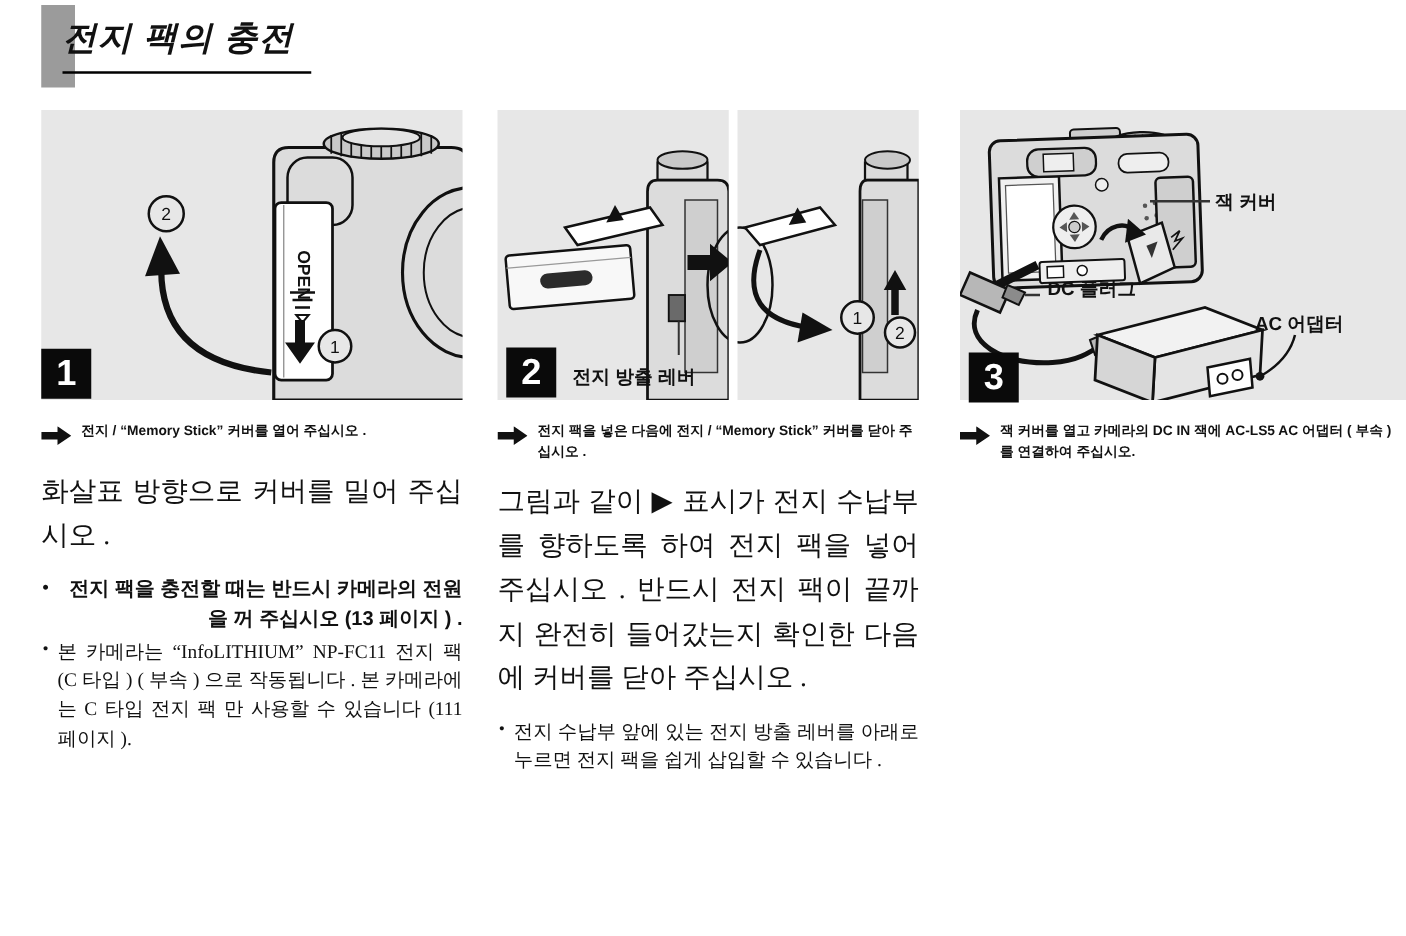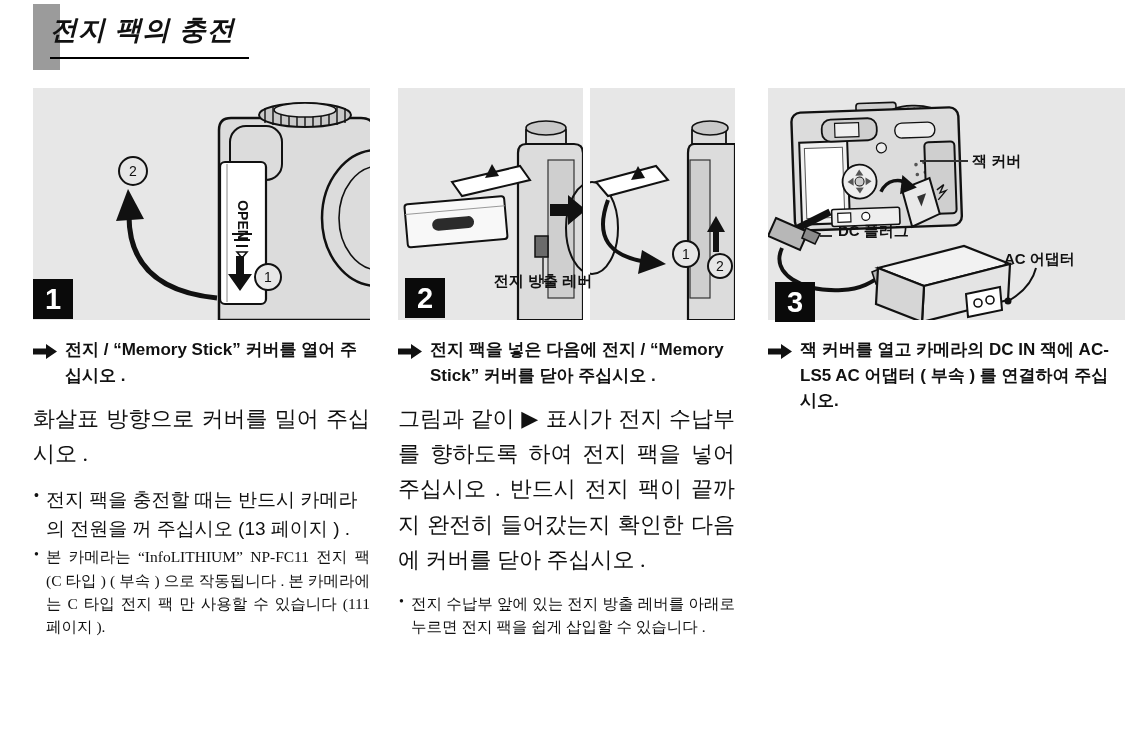--- a/index.html
+++ b/index.html
@@ -28,30 +28,30 @@
   #col1 .badge{left:0;top:191px;}
   #col2 .badge{left:7px;top:190px;}
   #col3 .badge{left:7px;top:194px;}
   .fig-label{
     position:absolute;font-family:"Liberation Sans","DejaVu Sans",sans-serif;
     font-weight:bold;font-size:15px;white-space:nowrap;color:#111;
   }
   .step-heading{
     display:flex;gap:8px;margin:17px 0 0 0;
     font-family:"Liberation Sans","DejaVu Sans",sans-serif;
-    font-weight:bold;font-size:17px;line-height:1.5;
+    font-weight:bold;font-size:11px;line-height:1.5;
   }
   .arrow-icon{flex:0 0 auto;margin-top:4px;}
   .body-text{margin:13px 0 0 0;font-size:22px;line-height:1.6;text-align:justify;}
   .bullets{list-style:none;margin:15px 0 0 0;padding:0;font-size:15.5px;line-height:1.5;text-align:justify;}
   .bullets li{position:relative;padding-left:13px;margin:0 0 2px 0;}
   .bullets li::before{content:"\2022";position:absolute;left:1px;top:-1px;font-size:14px;}
   .bullets li.b-bold{
     font-family:"Liberation Sans","DejaVu Sans",sans-serif;
-    font-weight:normal;font-size:19px;line-height:1.5;text-align:left;
+    font-weight:bold;font-size:16px;line-height:1.5;text-align:right;
   }
   svg .ln{stroke:#111;fill:none;}
   svg text.circ-num{font-family:"Liberation Sans","DejaVu Sans",sans-serif;font-size:14px;fill:#111;}
 </style>
 </head>
 <body>
 
 <div class="title-bar"></div>
 <div class="page-title">전지 팩의 충전</div>
 
@@ -139,21 +139,21 @@
         <path d="M210,112 C196,150 212,168 248,174" class="ln" stroke-width="4"></path>
         <polygon points="244,162 268,176 240,186" fill="#111"></polygon>
         <circle cx="288" cy="166" r="13" fill="#e7e7e7" stroke="#111" stroke-width="2"></circle>
         <text class="circ-num" x="288" y="171" text-anchor="middle">1</text>
         <polygon points="318,128 309,144 315,144 315,164 321,164 321,144 327,144" fill="#111"></polygon>
         <circle cx="322" cy="178" r="12" fill="#e7e7e7" stroke="#111" stroke-width="2"></circle>
         <text class="circ-num" x="322" y="183" text-anchor="middle">2</text>
       </g>
       <rect x="185" y="0" width="7" height="232" fill="#ffffff"></rect>
     </svg>
-    <div class="fig-label" style="left:60px;top:184px;width:170px;text-align:center;">전지 방출 레버</div>
+    <div class="fig-label" style="left:60px;top:204px;width:170px;text-align:left;">전지 방출 레버</div>
     <div class="badge">2</div>
   </div>
   <div class="step-heading">
     <span class="arrow-icon">
       <svg width="24" height="15" viewBox="0 0 24 15">
           <polygon points="0,4.5 13,4.5 13,0 24,7.5 13,15 13,10.5 0,10.5" fill="#111"></polygon>
         </svg>
     </span>
     <span>전지 팩을 넣은 다음에 전지 / “Memory Stick” 커버를 닫아 주십시오 .</span>
   </div>

